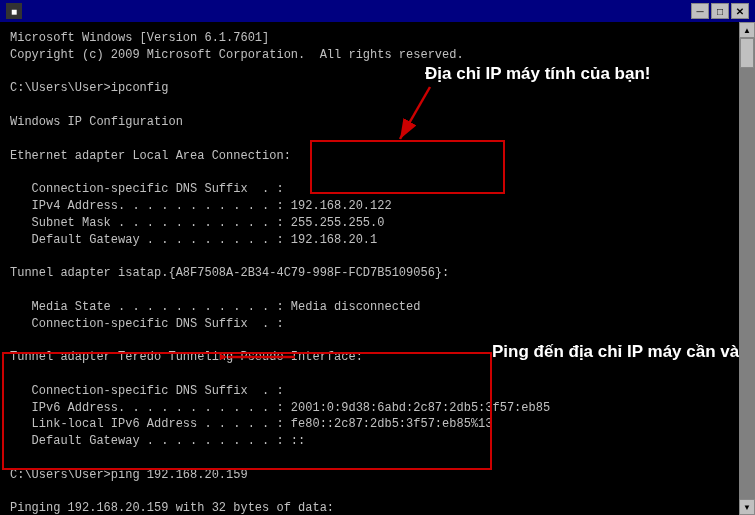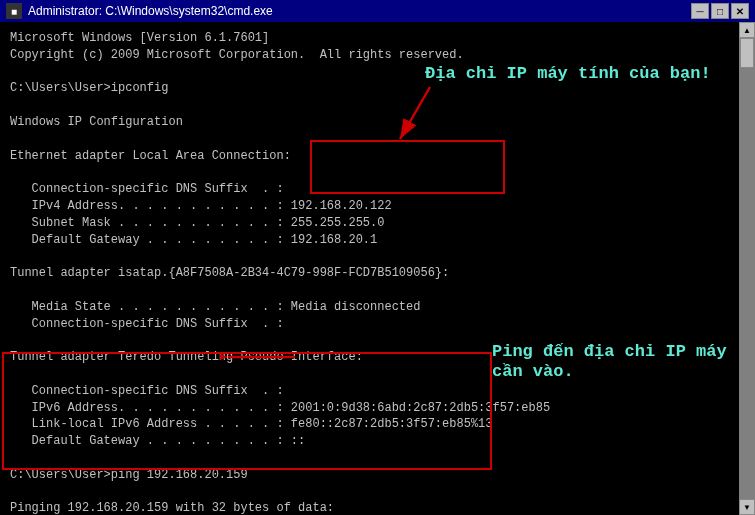--- a/index.html
+++ b/index.html
@@ -78,22 +78,22 @@
     .highlight-box-ip {
       position: absolute;
       border: 2px solid #cc0000;
       background: transparent;
       pointer-events: none;
     }
 
     
     .annotation {
       position: absolute;
-      color: #5eead4;
-      font-family: Liberation Mono, monospace;
+      color: #ffffff;
+      font-family: Liberation Sans, sans-serif;
       font-weight: bold;
       font-size: 16px;
       line-height: 1.2;
     }
 
     
     .arrow-svg {
       position: absolute;
       pointer-events: none;
     }
@@ -135,21 +135,20 @@
       top: 0;
       left: 1px;
     }
   </style>
 </head>
 <body>
 
 <div class="title-bar">
   <div class="title-bar-left">
     <span class="title-bar-icon">■</span>
-    <span>Administrator: C:\Windows\system32\cmd.exe</span>
   </div>
   <div class="title-bar-buttons">
     <div class="tb-btn">─</div>
     <div class="tb-btn">□</div>
     <div class="tb-btn close">✕</div>
   </div>
 </div>
 
 <div class="cmd-window">
   <div class="cmd-text" id="cmd-output">Microsoft Windows [Version 6.1.7601]

